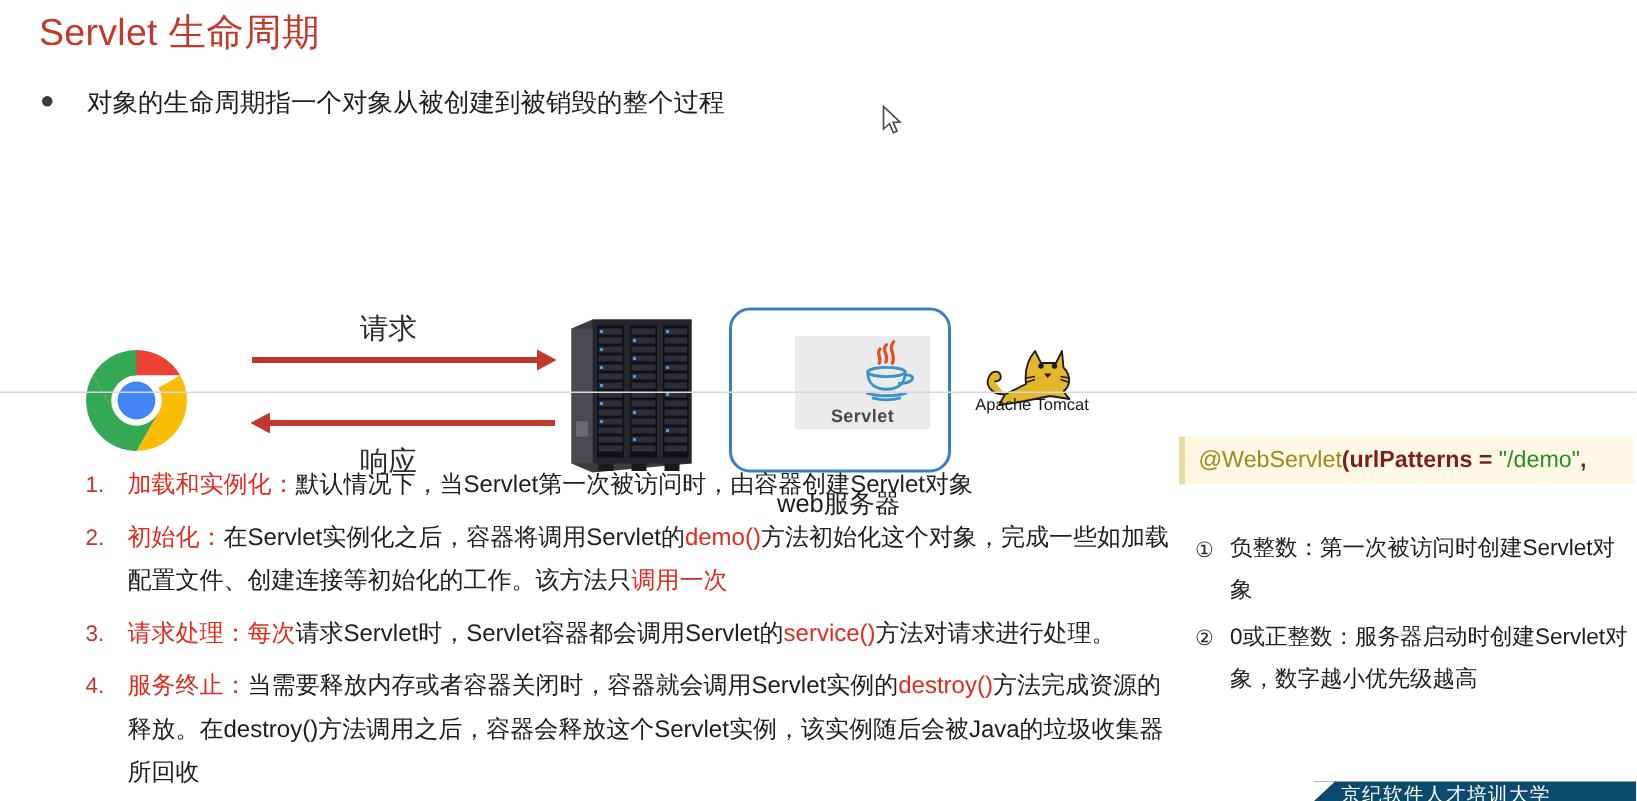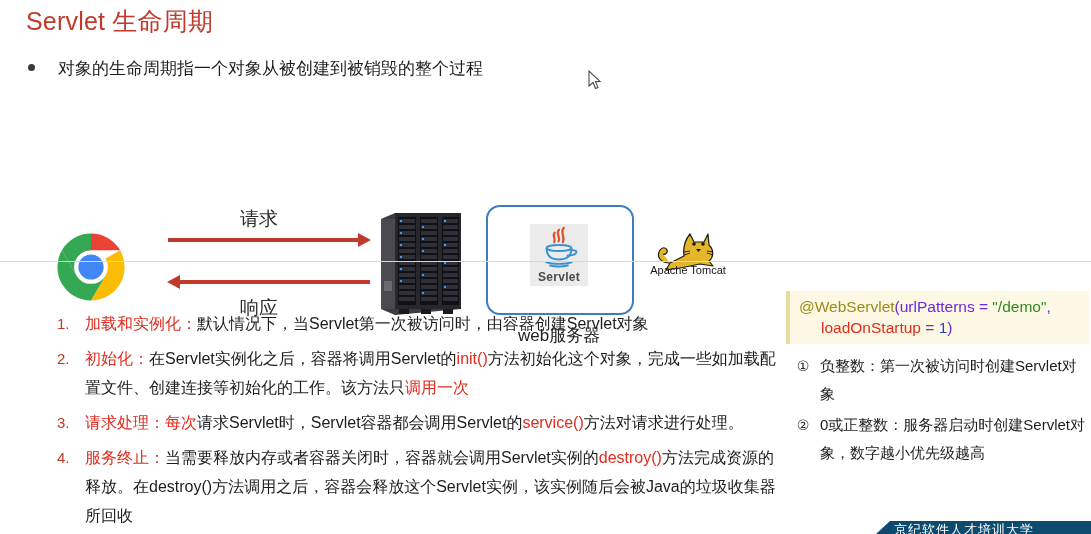--- a/index.html
+++ b/index.html
@@ -119,20 +119,21 @@
     box-sizing: border-box;
   }
   #servlet-logo {
     position: absolute;
     left: 530px;
     top: 126px;
     width: 58px;
     height: 62px;
     background: #ebebeb;
     text-align: center;
+    padding-left: 32px;
   }
   #servlet-logo .slabel {
     position: absolute;
     left: 0; right: 0;
     bottom: 2px;
     font-size: 12px;
     font-weight: bold;
     color: #4a4a4a;
     letter-spacing: 0.3px;
   }
@@ -222,21 +223,21 @@
     width: 303px;
     padding: 5px 6px 6px 9px;
     box-sizing: border-box;
     background: #fdf8e3;
     border-left: 4px solid #e8dda0;
     font-family: "Liberation Sans", "DejaVu Sans", sans-serif;
     font-size: 15.5px;
     line-height: 21px;
   }
   .tok-ann  { color: #9a8b17; }
-  .tok-pln  { color: #6d28d9; }
+  .tok-pln  { color: #7f1d1d; font-weight: bold; }
   .tok-str  { color: #2e8b22; }
   .tok-fld  { color: #e02b1d; }
   .tok-num  { color: #2747c9; }
   #code-line2 { padding-left: 22px; }
 
   #notes {
     position: absolute;
     left: 786px;
     top: 352px;
     width: 305px;
@@ -462,35 +463,34 @@
   <div id="divider"></div>
 
 
   <div id="steps">
       <div class="step">
         <div class="step-num">1.</div>
         <div class="step-body"><span class="hl">加载和实例化：</span><span>默认情况下，当Servlet第一次被访问时，由容器创建Servlet对象</span></div>
       </div>
       <div class="step">
         <div class="step-num">2.</div>
-        <div class="step-body"><span class="hl">初始化：</span><span>在Servlet实例化之后，容器将调用Servlet的</span><span class="hl">init()</span><span>方法初始化这个对象，完成一些如加载配置文件、创建连接等初始化的工作。该方法只</span><span class="hl">调用一次</span></div>
+        <div class="step-body"><span class="hl">初始化：</span><span>在Servlet实例化之后，容器将调用Servlet的</span><span class="hl">demo()</span><span>方法初始化这个对象，完成一些如加载配置文件、创建连接等初始化的工作。该方法只</span><span class="hl">调用一次</span></div>
       </div>
       <div class="step">
         <div class="step-num">3.</div>
         <div class="step-body"><span class="hl">请求处理：</span><span class="hl">每次</span><span>请求Servlet时，Servlet容器都会调用Servlet的</span><span class="hl">service()</span><span>方法对请求进行处理。</span></div>
       </div>
       <div class="step">
         <div class="step-num">4.</div>
         <div class="step-body"><span class="hl">服务终止：</span><span>当需要释放内存或者容器关闭时，容器就会调用Servlet实例的</span><span class="hl">destroy()</span><span>方法完成资源的释放。在destroy()方法调用之后，容器会释放这个Servlet实例，该实例随后会被Java的垃圾收集器所回收</span></div>
       </div>
     </div>
 
   <div id="code-box">
     <div id="code-line1"><span class="tok-ann">@WebServlet</span><span class="tok-pln">(urlPatterns = </span><span class="tok-str">"/demo"</span><span class="tok-pln">,</span></div>
-    <div id="code-line2"><span class="tok-fld">loadOnStartup</span><span class="tok-pln"> = </span><span class="tok-num">1</span><span class="tok-pln">)</span></div>
   </div>
 
   <div id="notes">
       <div class="note">
         <div class="note-num">①</div>
         <div class="note-body">负整数：第一次被访问时创建Servlet对象</div>
       </div>
       <div class="note">
         <div class="note-num">②</div>
         <div class="note-body">0或正整数：服务器启动时创建Servlet对象，数字越小优先级越高</div>

